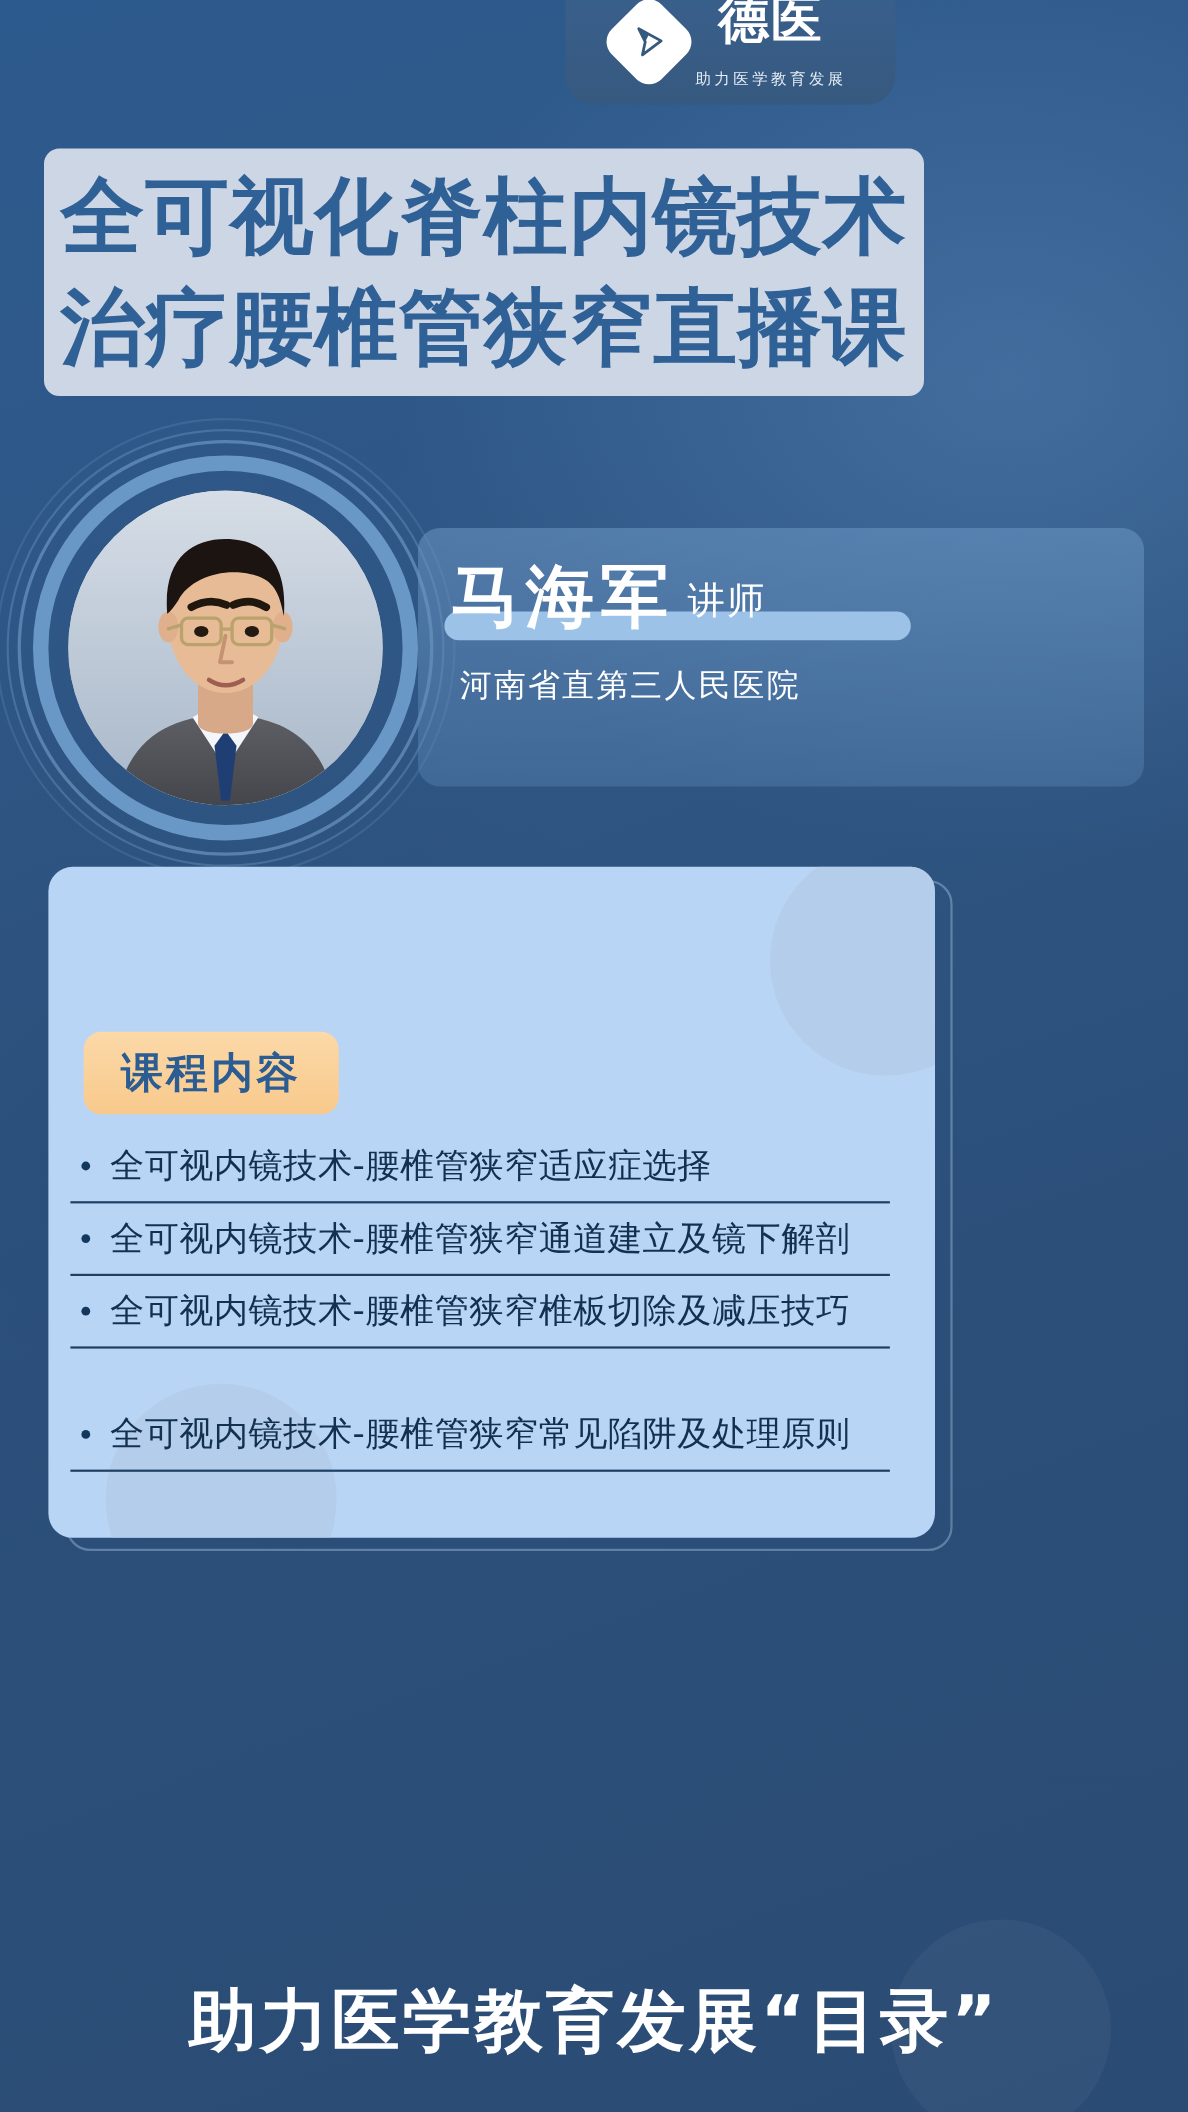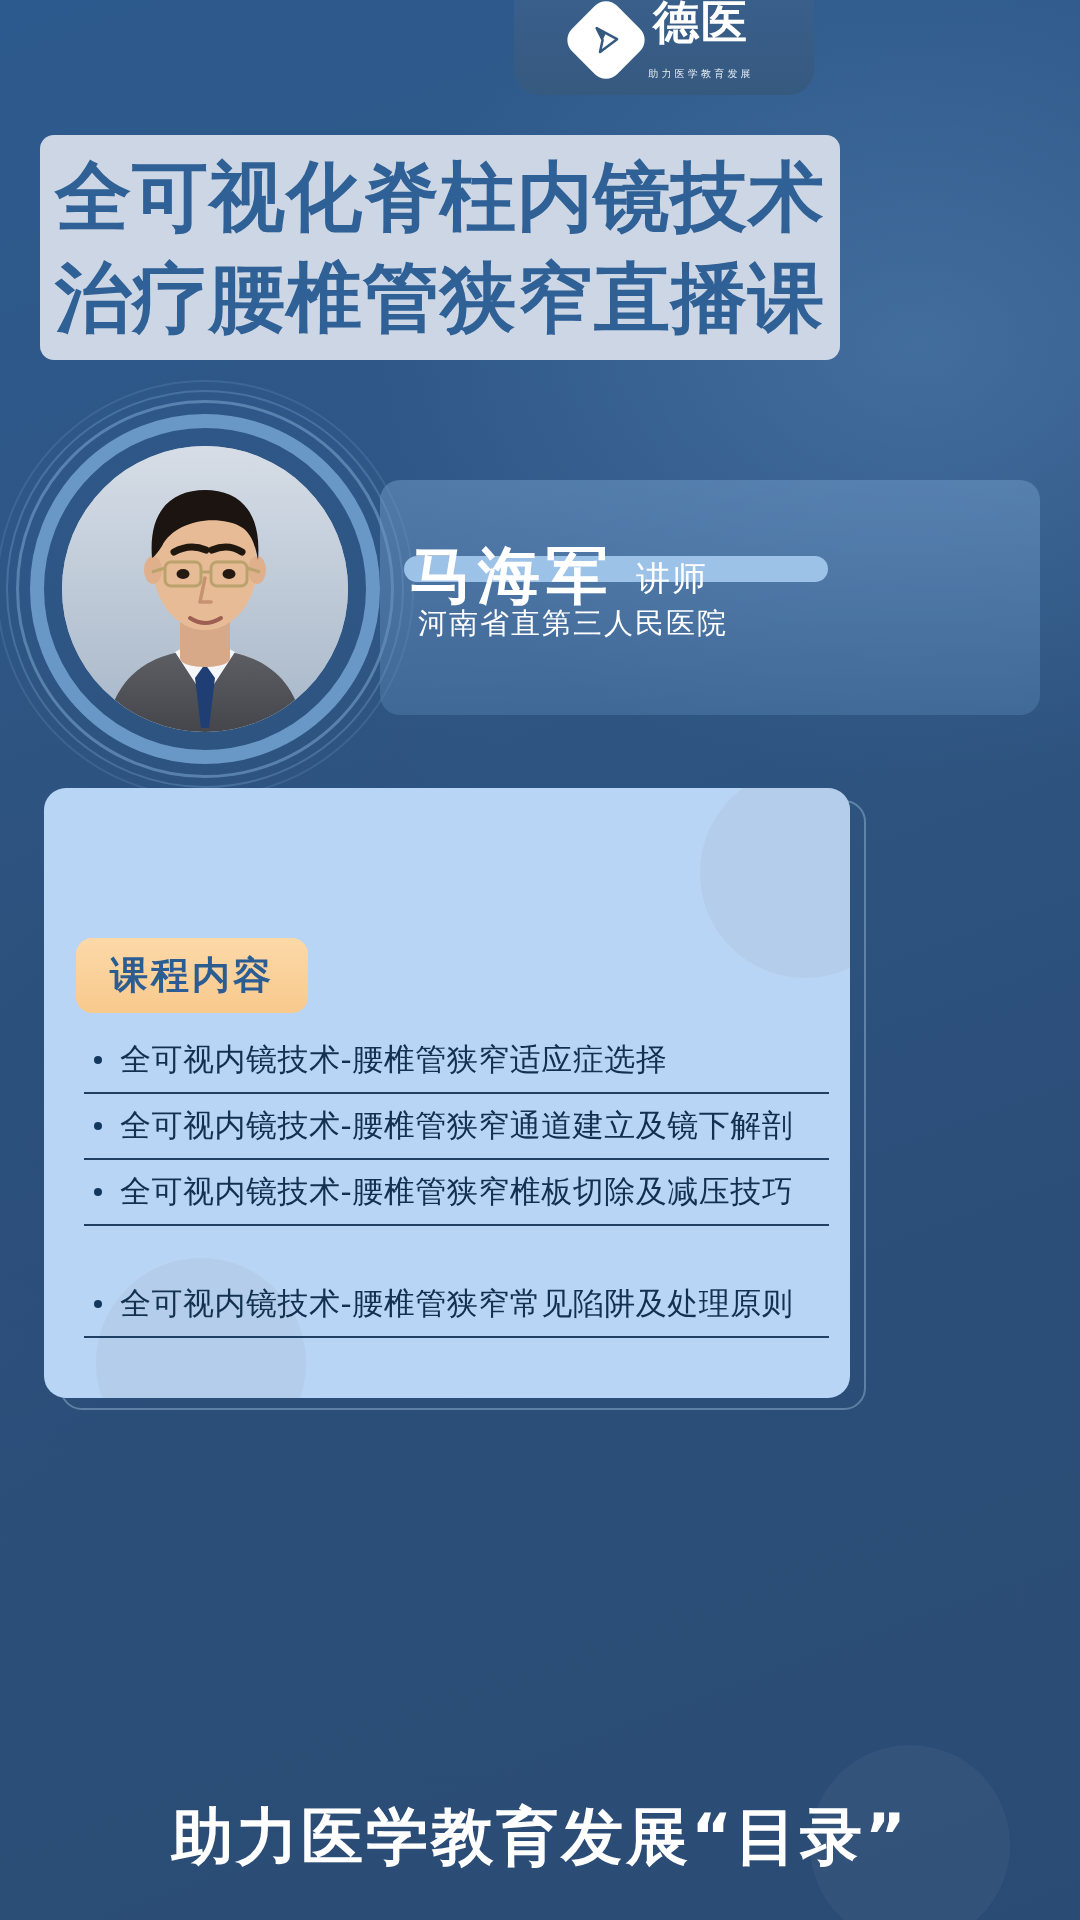--- a/index.html
+++ b/index.html
@@ -42,21 +42,21 @@
     transform:translate(-50%,-50%);
     width:34px; height:34px;
   }
   .logo-text-wrap { display:flex; flex-direction:column; align-items:center; }
   .logo-cn {
     font-size:46px; font-weight:bold; color:#ffffff;
     letter-spacing:2px; line-height:1.0;
     font-family:"DejaVu Sans","Liberation Sans",sans-serif;
   }
   .logo-tag {
-    font-size:10px; color:#e4ecf5; letter-spacing:3.2px;
+    font-size:14px; color:#e4ecf5; letter-spacing:3.2px;
     margin-top:22px; white-space:nowrap;
   }
 
   
   .title-card {
     position:absolute; left:40px; top:135px;
     width:800px; height:225px;
     background:#ccd6e4;
     border-radius:14px;
     display:flex; flex-direction:column;
@@ -91,21 +91,21 @@
 
   
   .speaker-panel {
     position:absolute; left:380px; top:480px;
     width:660px; height:235px;
     background:linear-gradient(180deg,rgba(108,150,196,0.55) 0%, rgba(88,132,180,0.42) 100%);
     border-radius:20px;
   }
   .name-row {
     position:absolute; left:410px; top:512px;
-    display:flex; align-items:flex-end; gap:22px;margin-top:33px;
+    display:flex; align-items:flex-end; gap:11px;
   }
   .name-hl {
     position:absolute; left:404px; top:556px;
     width:424px; height:26px;
     background:#9dc2e8; border-radius:13px;
   }
   .speaker-name {
     position:relative; z-index:2;
     font-size:62px; font-weight:bold; color:#ffffff;
     letter-spacing:6px; line-height:1;
@@ -151,21 +151,21 @@
     padding:12px 34px;
     z-index:5;
   }
   .section-badge span {
     font-size:38px; font-weight:bold; color:#2b5c92;
     letter-spacing:3px;
     font-family:"DejaVu Sans","Liberation Sans",sans-serif;
   }
 
   .course-list {
-    position:absolute; left:84px; top:1028px;
+    position:absolute; left:64px; top:1028px;
     width:745px; z-index:4;
   }
   .course-item {
     display:flex; align-items:center;
     height:66px;
     border-bottom:2px solid #1f3f63;
     gap:18px;
   }
   .course-item:last-child { border-bottom:2px solid #1f3f63;margin-top:46px; }
   .bullet {

